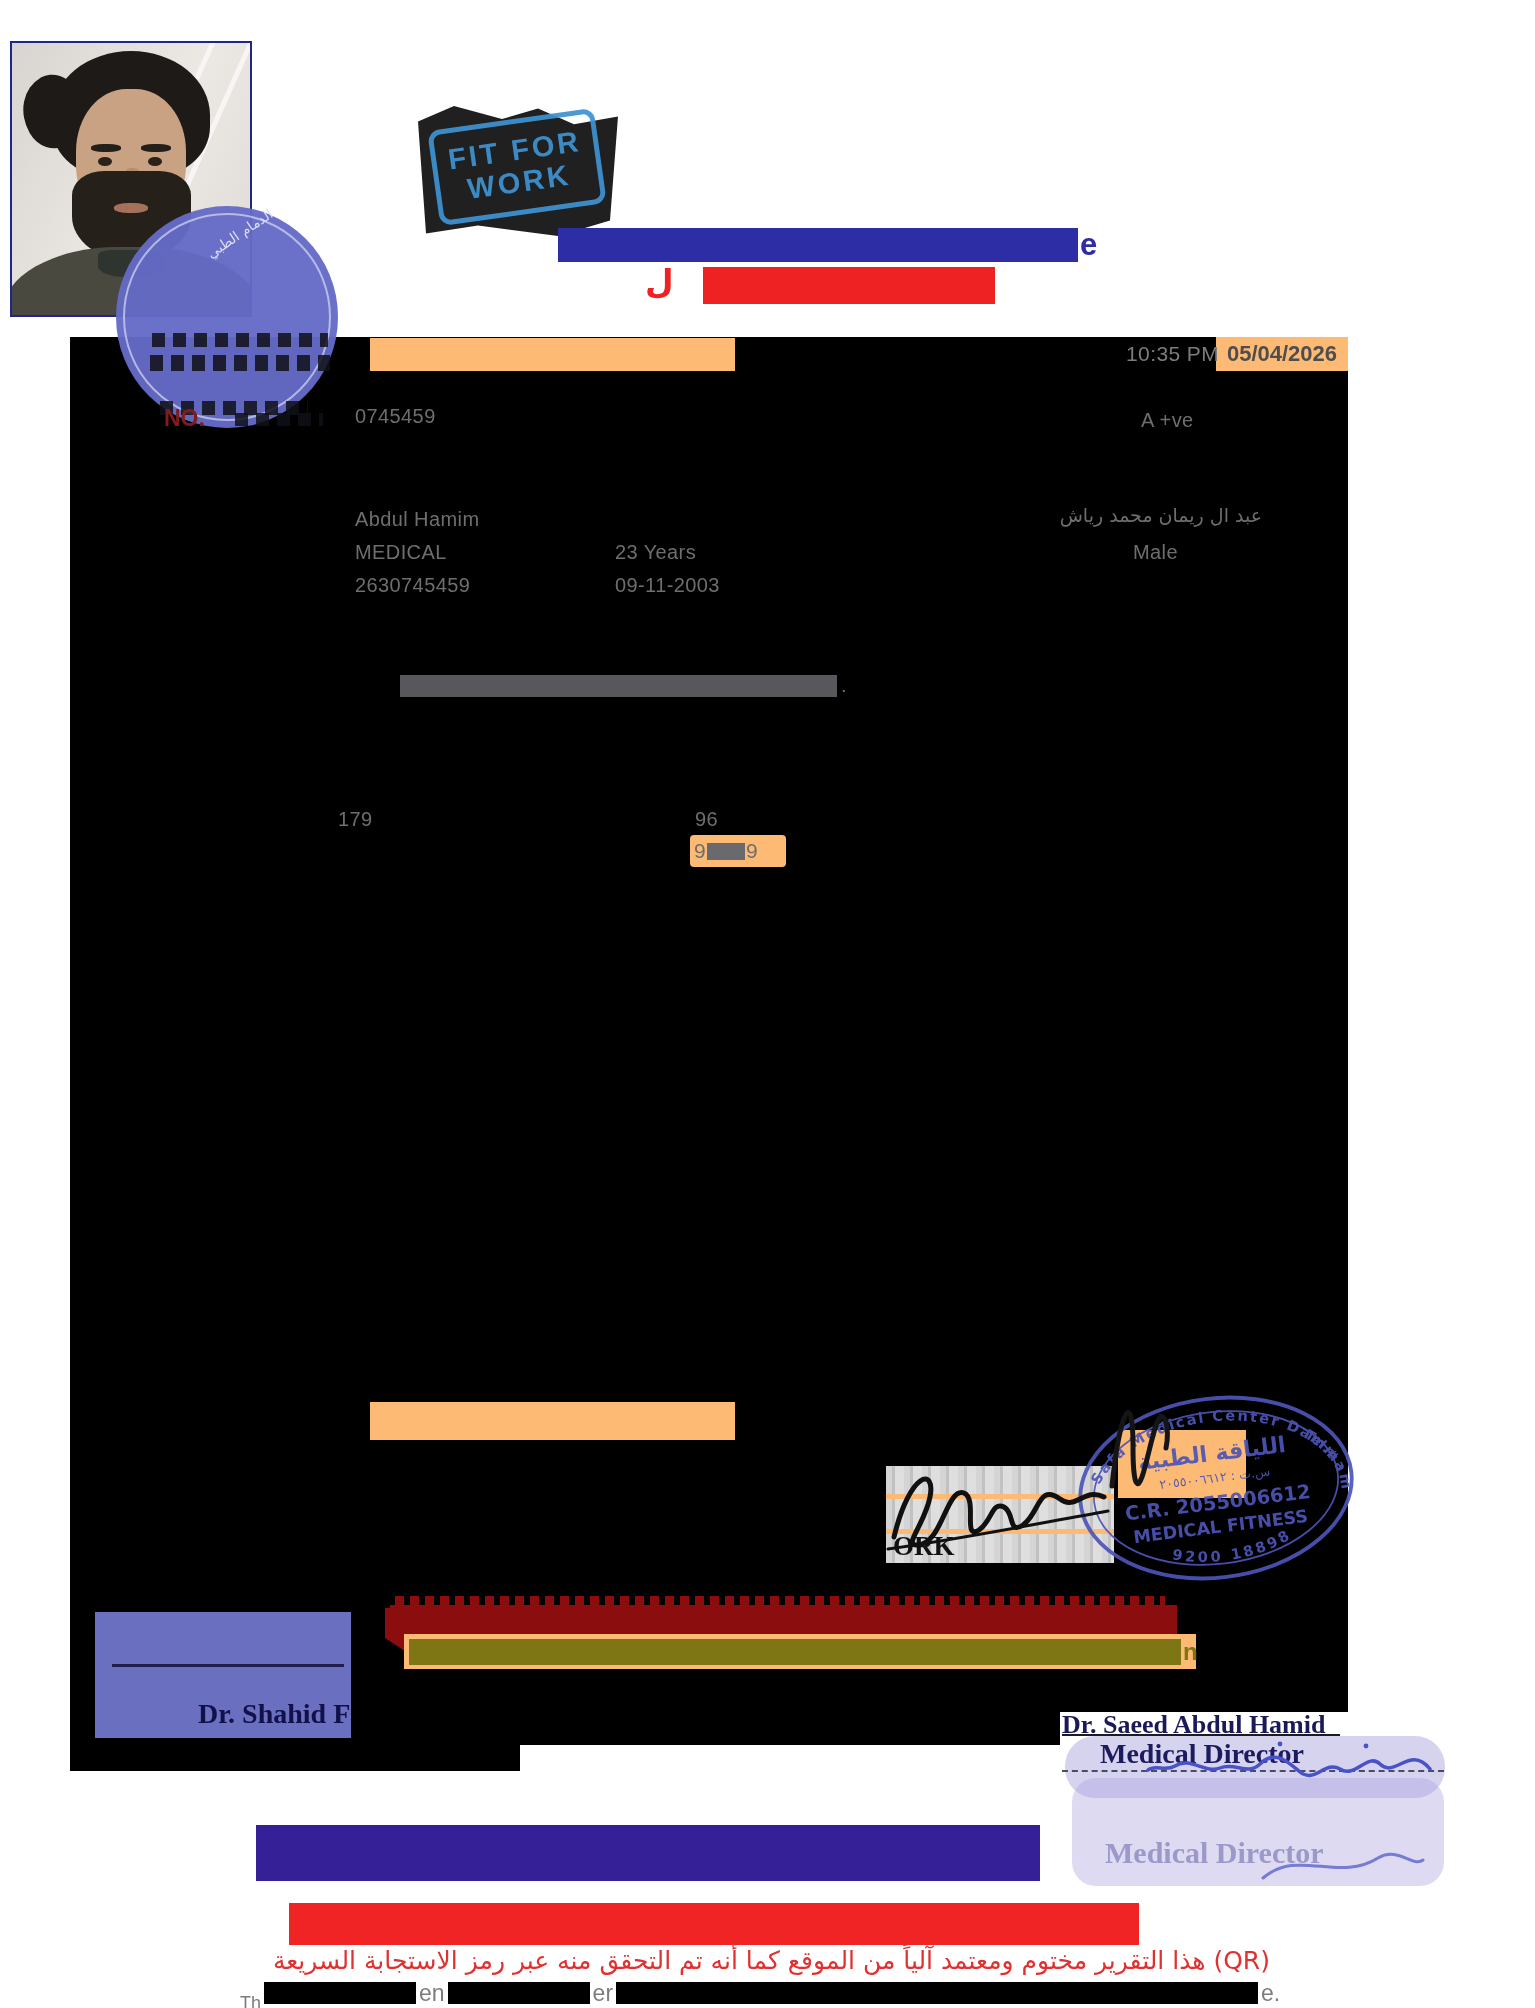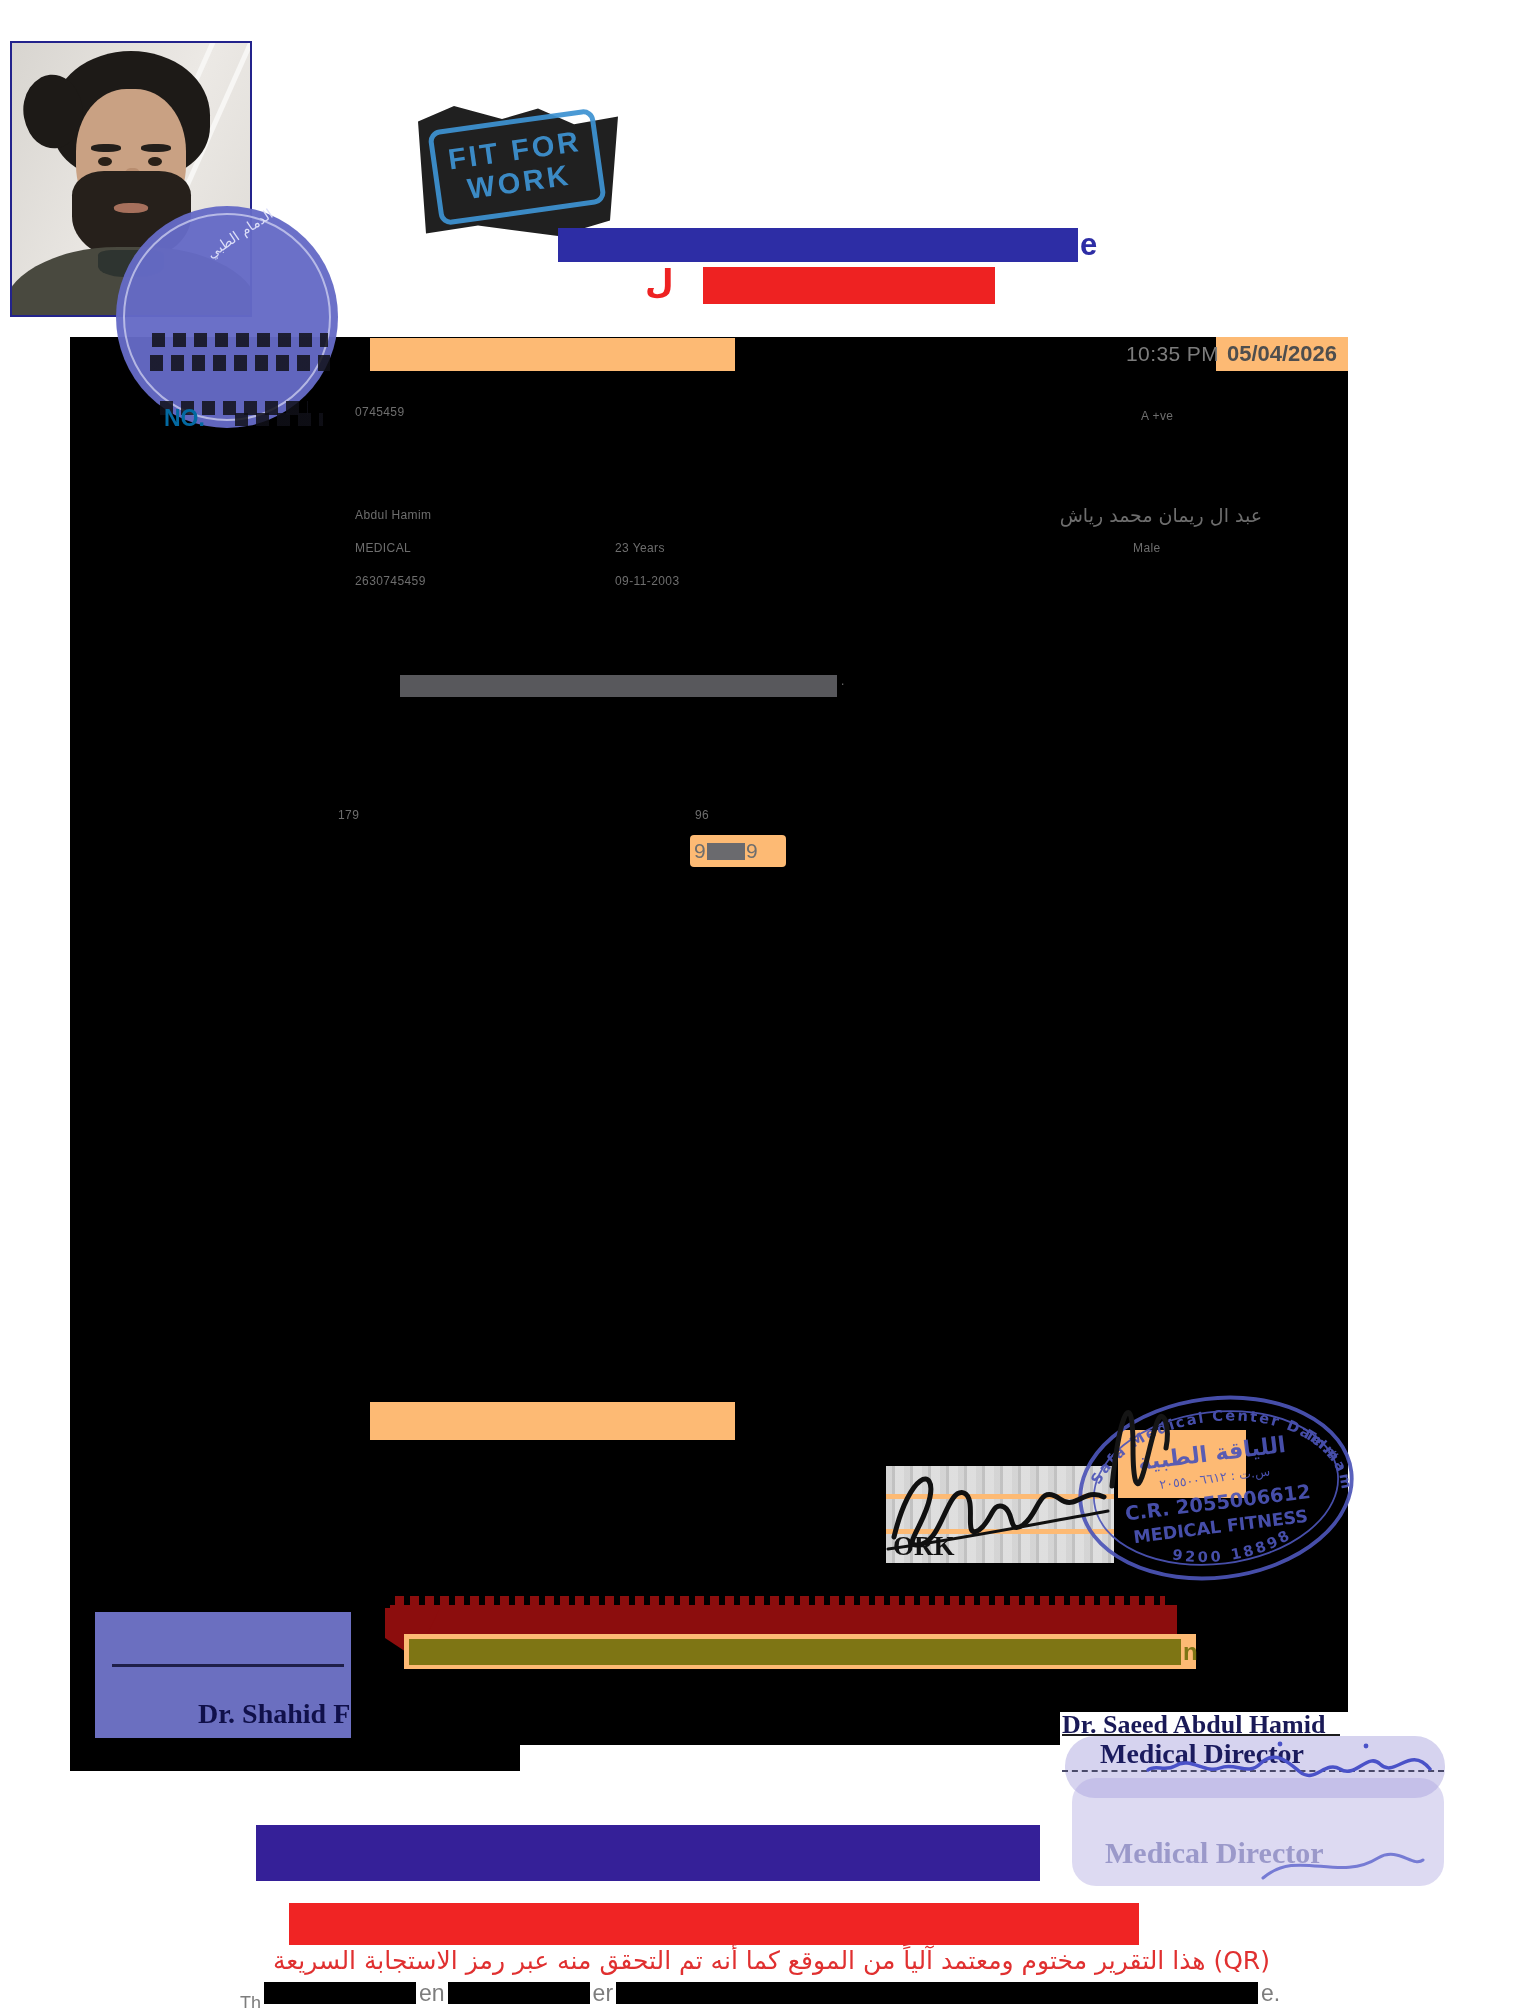--- a/index.html
+++ b/index.html
@@ -1,19 +1,19 @@
 <!DOCTYPE html>
 <html><head>
 <meta charset="utf-8">
 <style>
   html,body{margin:0;padding:0;background:#ffffff;}
   #canvas{position:relative;width:1535px;height:2008px;background:#ffffff;overflow:hidden;
           font-family:"Liberation Sans",sans-serif;}
   .abs{position:absolute;}
-  .gtxt{color:#6e6e6e;font-size:12px;letter-spacing:.4px;white-space:nowrap;}
+  .gtxt{color:#6e6e6e;font-size:20px;letter-spacing:.4px;white-space:nowrap;}
   .ar{font-family:"DejaVu Sans",sans-serif;direction:rtl;}
   .serif{font-family:"Liberation Serif",serif;}
   .blk{background:#000000;}
   .whitebox{background:#fdba74;}
   .dashrow{background:repeating-linear-gradient(90deg,#101018 0 13px,transparent 13px 21px);opacity:.85;}
   
   .photo{background:linear-gradient(115deg,#d8d5d0 0%,#ece9e5 55%,#dedbd6 100%);border:2px solid #23238c;overflow:hidden;}
   .panel-line{position:absolute;background:#f7f6f4;transform:rotate(24deg);}
   .hair{position:absolute;left:17%;top:3%;width:66%;height:47%;background:#1d1a17;border-radius:52% 52% 42% 42%;}
   .tuft{position:absolute;left:4%;top:12%;width:26%;height:26%;background:#1d1a17;border-radius:60% 40% 60% 40%;transform:rotate(-30deg);}
@@ -77,21 +77,21 @@
   </div>
 
   <div class="abs" style="left:116px;top:206px;width:222px;height:222px;border-radius:50%;background:rgba(101,106,198,.96);z-index:5;">
     <div class="abs" style="left:7px;top:7px;right:7px;bottom:7px;border:2px solid rgba(225,226,248,.65);border-radius:50%;"></div>
     <div class="abs ar" style="left:18px;top:40px;width:150px;transform:rotate(-34deg);color:#dcdef8;font-size:14px;letter-spacing:4px;white-space:nowrap;">الدمام الطبي</div>
   </div>
   <div class="abs dashrow" style="left:152px;top:333px;width:176px;height:14px;z-index:6;"></div>
   <div class="abs dashrow" style="left:150px;top:355px;width:180px;height:16px;z-index:6;"></div>
   <div class="abs dashrow" style="left:160px;top:401px;width:148px;height:14px;z-index:6;"></div>
   <div class="abs dashrow" style="left:235px;top:413px;width:88px;height:13px;z-index:6;"></div>
-  <div class="abs" style="left:164px;top:405px;color:#0369a1;font-size:23px;font-weight:800;z-index:6;">NO.</div>
+  <div class="abs" style="left:164px;top:405px;color:#7f1d1d;font-size:23px;font-weight:800;z-index:6;">NO.</div>
 
   <div class="abs gtxt" style="left:355px;top:405px;z-index:4;">0745459</div>
   <div class="abs gtxt" style="left:1141px;top:409px;z-index:4;">A +ve</div>
 
   <div class="abs gtxt" style="left:355px;top:508px;z-index:4;">Abdul Hamim</div>
   <div class="abs gtxt ar" style="left:1000px;top:504px;width:262px;text-align:right;font-size:19px;z-index:4;">عبد ال ريمان محمد رياش</div>
   <div class="abs gtxt" style="left:355px;top:541px;z-index:4;">MEDICAL</div>
   <div class="abs gtxt" style="left:615px;top:541px;z-index:4;">23 Years</div>
   <div class="abs gtxt" style="left:1133px;top:541px;z-index:4;">Male</div>
   <div class="abs gtxt" style="left:355px;top:574px;z-index:4;">2630745459</div>

